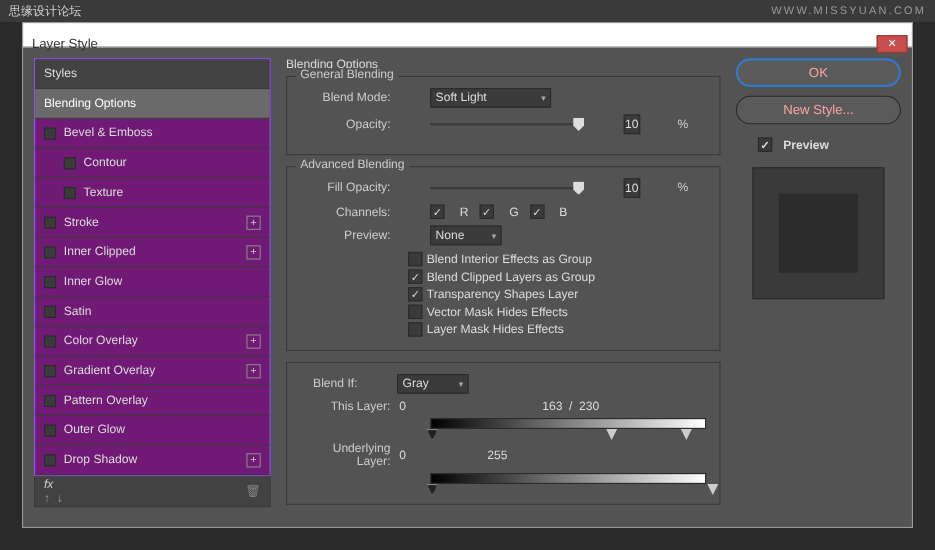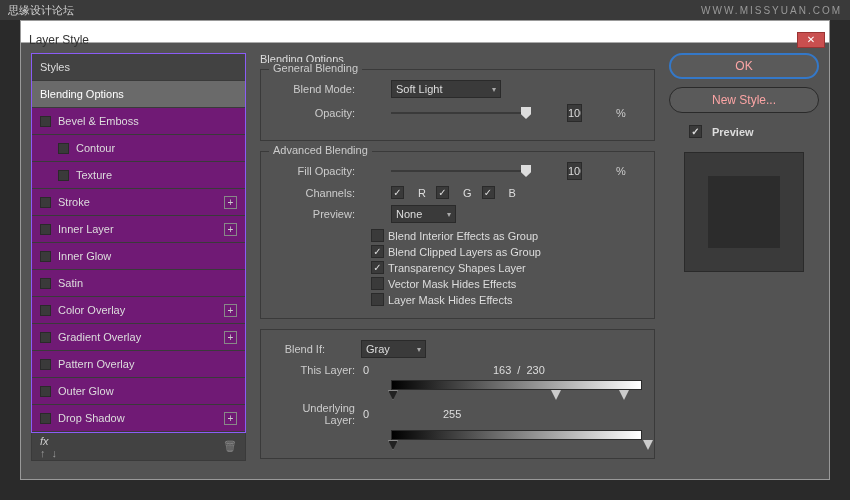--- a/index.html
+++ b/index.html
@@ -107,21 +107,21 @@
             <div class="style-row">
               <span class="row-left">
                 <span class="cb"></span>
                 <span>Stroke</span>
               </span>
               <span class="plus-box">+</span>
             </div>
             <div class="style-row">
               <span class="row-left">
                 <span class="cb"></span>
-                <span>Inner Layer</span>
+                <span>Inner Clipped</span>
               </span>
               <span class="plus-box">+</span>
             </div>
             <div class="style-row">
               <span class="row-left">
                 <span class="cb"></span>
                 <span>Inner Glow</span>
               </span>
             </div>
             <div class="style-row">

